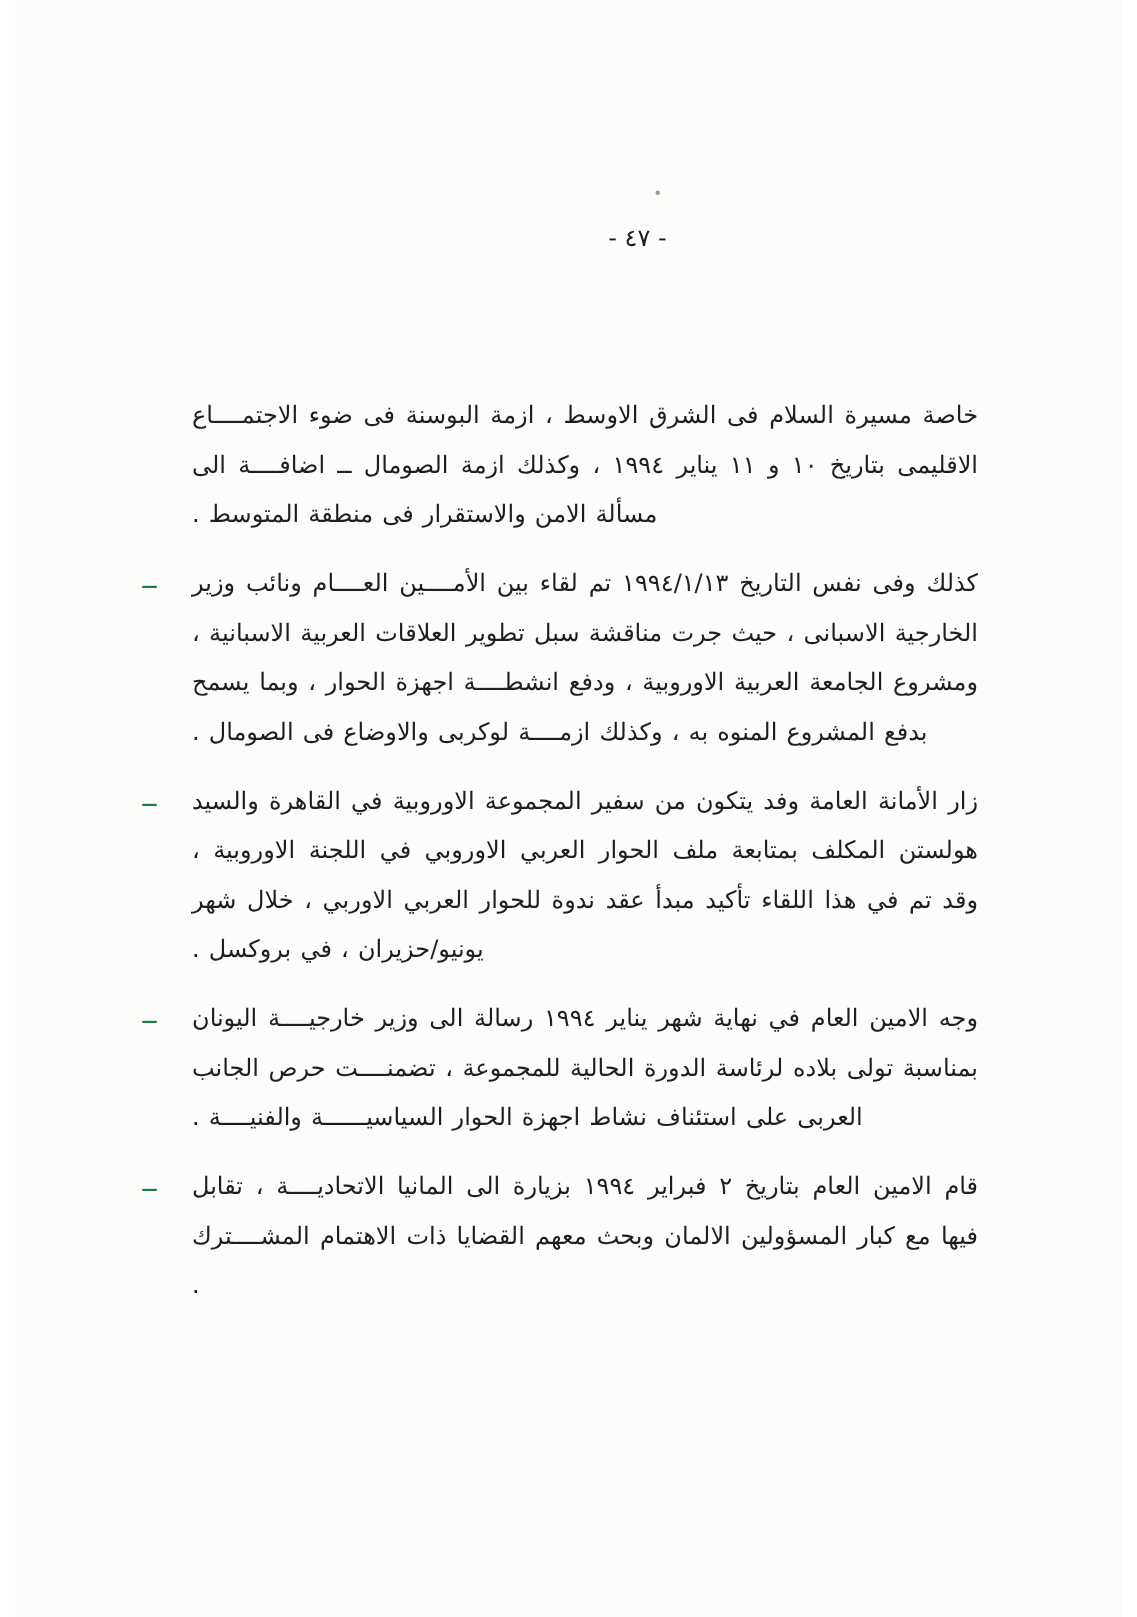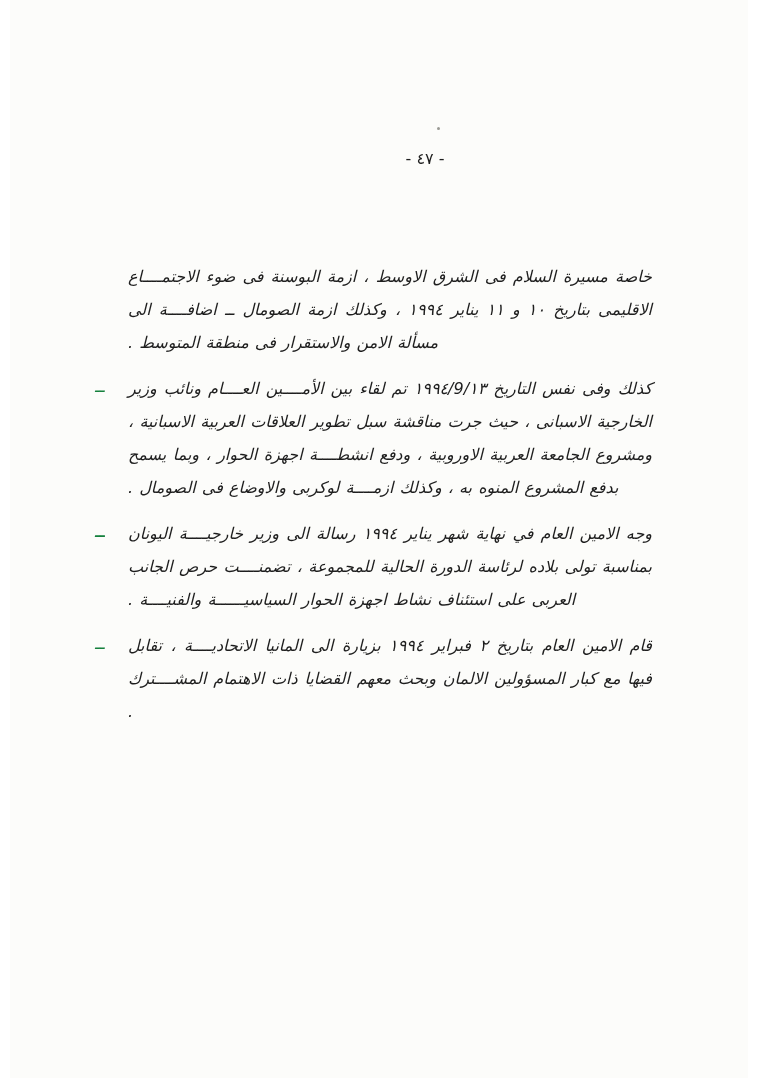--- a/index.html
+++ b/index.html
@@ -44,21 +44,20 @@
     direction: rtl;
     font-size: 16px;
     line-height: 33px;
   }
   .para {
     position: relative;
     margin: 0 0 13px 0;
     text-align: justify;
     text-align-last: left;
     word-spacing: 1px;
-    font-style: italic;
   }
   .para .marker {
     position: absolute;
     left: -33px;
     top: -2px;
     font-size: 16px;
     line-height: 33px;
     color: #15803d;
   }
   .para .ptext {
@@ -76,25 +75,26 @@
 
   <div class="doc-body">
 
     <div class="para">
       <span class="marker"></span>
       <span class="ptext">خاصة مسيرة السلام فى الشرق الاوسط ،  ازمة البوسنة فى ضوء الاجتمــــاع الاقليمى بتاريخ ١٠ و ١١ يناير ١٩٩٤ ،  وكذلك ازمة الصومال ــ اضافــــة الى مسألة الامن والاستقرار فى منطقة المتوسط .</span>
     </div>
 
     <div class="para">
       <span class="marker">ــ</span>
-      <span class="ptext">كذلك وفى نفس التاريخ ١٩٩٤/9/١٣ تم لقاء بين الأمــــين العــــام ونائب وزير الخارجية الاسبانى ،  حيث جرت مناقشة سبل تطوير العلاقات العربية الاسبانية ، ومشروع الجامعة العربية الاوروبية ،  ودفع انشطــــة اجهزة الحوار ،  وبما يسمح بدفع المشروع المنوه به ،  وكذلك ازمــــة لوكربى والاوضاع فى الصومال .</span>
+      <span class="ptext">كذلك وفى نفس التاريخ ١٩٩٤/١/١٣ تم لقاء بين الأمــــين العــــام ونائب وزير الخارجية الاسبانى ،  حيث جرت مناقشة سبل تطوير العلاقات العربية الاسبانية ، ومشروع الجامعة العربية الاوروبية ،  ودفع انشطــــة اجهزة الحوار ،  وبما يسمح بدفع المشروع المنوه به ،  وكذلك ازمــــة لوكربى والاوضاع فى الصومال .</span>
     </div>
 
     <div class="para">
       <span class="marker">ــ</span>
+      <span class="ptext">زار الأمانة العامة وفد يتكون من سفير المجموعة الاوروبية في القاهرة والسيد هولستن المكلف بمتابعة ملف الحوار العربي الاوروبي في اللجنة الاوروبية ،  وقد تم في هذا اللقاء تأكيد مبدأ عقد ندوة للحوار العربي الاوربي ،  خلال شهر يونيو/حزيران ،  في بروكسل .</span>
     </div>
 
     <div class="para">
       <span class="marker">ــ</span>
       <span class="ptext">وجه الامين العام في نهاية شهر يناير ١٩٩٤ رسالة الى وزير خارجيــــة اليونان بمناسبة تولى بلاده لرئاسة الدورة الحالية للمجموعة ،  تضمنــــت حرص الجانب العربى على استئناف نشاط اجهزة الحوار السياسيــــــة والفنيــــة .</span>
     </div>
 
     <div class="para">
       <span class="marker">ــ</span>
       <span class="ptext">قام الامين العام بتاريخ ٢ فبراير ١٩٩٤ بزيارة الى المانيا الاتحاديــــة ، تقابل فيها مع كبار المسؤولين الالمان  وبحث معهم القضايا ذات الاهتمام المشــــترك .</span>

